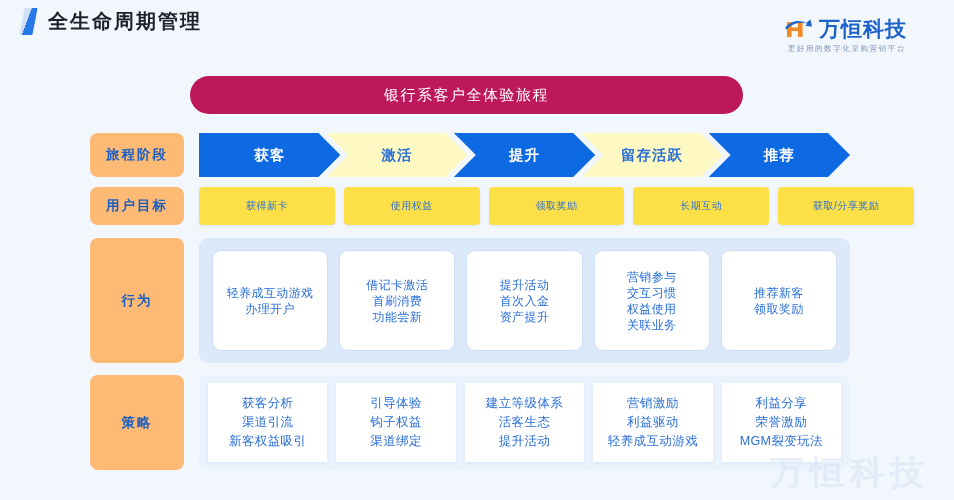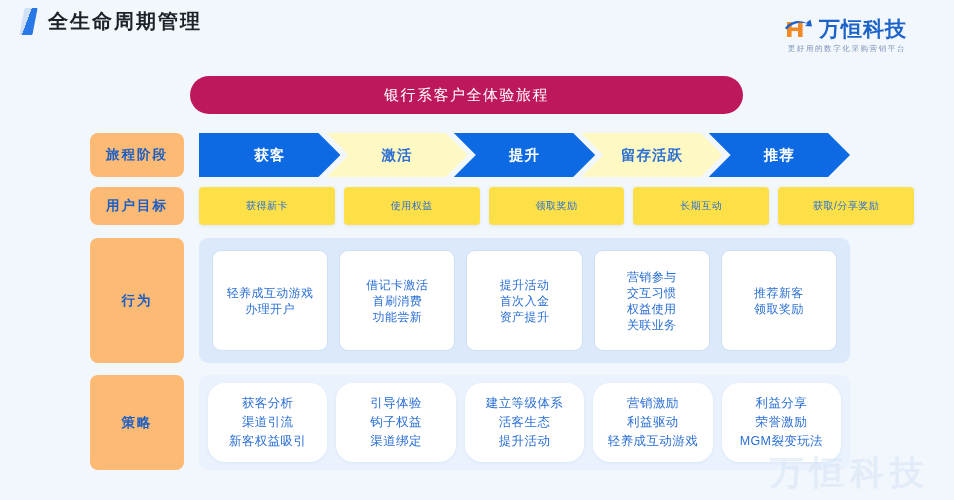--- a/index.html
+++ b/index.html
@@ -96,21 +96,21 @@
     color:#2a6fd6;font-size:12px;line-height:16px;letter-spacing:.4px;
     text-align:center;
   }
   
   #row-strategy{left:90px;top:375px;width:760px;height:95px;}
   .strategy-band{
     flex:1;margin-left:15px;background:#eaf2fd;border-radius:9px;
     padding:8px 9px;display:flex;gap:9px;box-sizing:border-box;
   }
   .strategy-card{
-    flex:1;background:#ffffff;border-radius:17px;
+    flex:1;background:#ffffff;border-radius:0;
     display:flex;flex-direction:column;align-items:center;justify-content:center;
     color:#2a6fd6;font-size:12.5px;line-height:19px;letter-spacing:.4px;
     text-align:center;
     box-shadow:0 1px 3px rgba(120,160,215,.15);
   }
   .line{display:block;}
   
   .watermark{
     position:absolute;right:24px;bottom:4px;
     font-size:34px;font-weight:bold;letter-spacing:6px;

